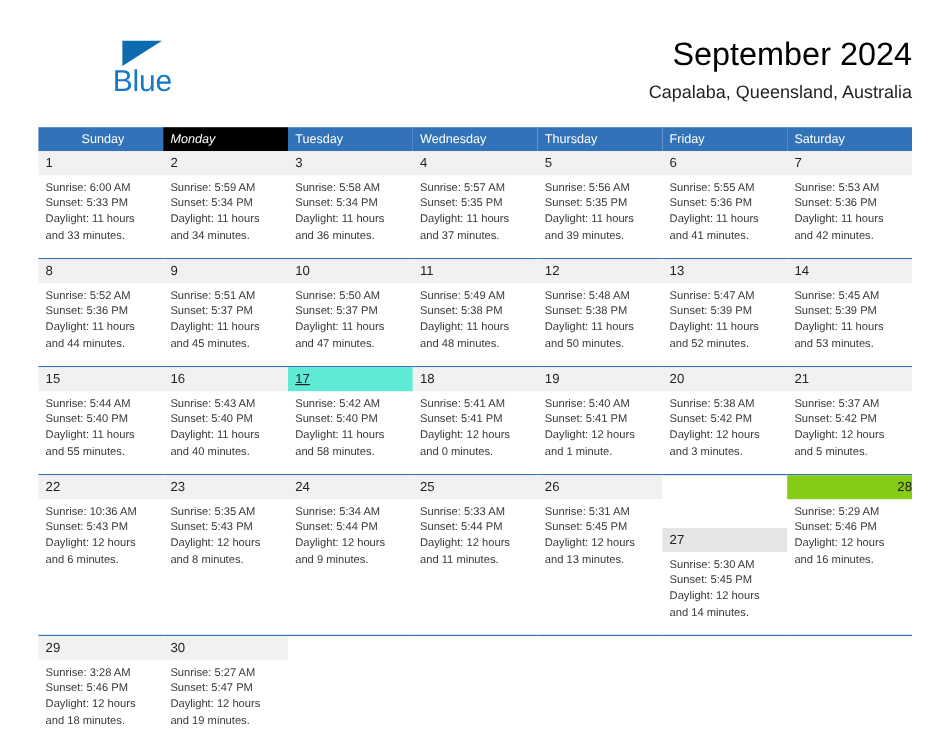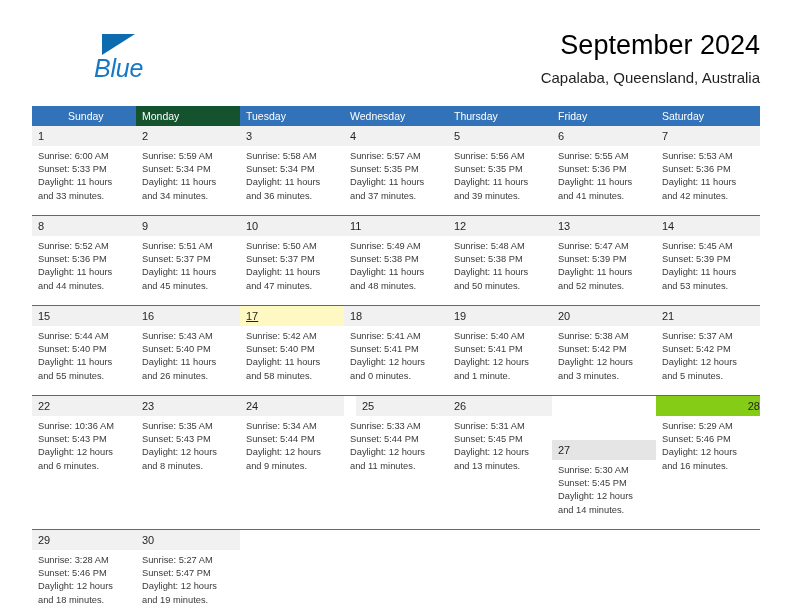--- a/index.html
+++ b/index.html
@@ -56,21 +56,20 @@
     border-bottom: 21px solid transparent;
   }
   .logo-blue {
     position: absolute;
     left: 62px;
     top: 26px;
     font-size: 25px;
     letter-spacing: -0.2px;
     color: #1878c4;
     line-height: 28px;
-    font-style: italic;
   }
 
   .title-wrap {
     position: absolute;
     right: 0;
     top: 0;
     text-align: right;
   }
   .cal-title {
     font-size: 27px;
@@ -164,21 +163,21 @@
       <div class="cal-title">September 2024</div>
       <div class="cal-subtitle">Capalaba, Queensland, Australia</div>
     </div>
 
   </div>
 
   <table class="calendar">
     <thead>
       <tr>
         <th style="background: rgb(50, 114, 184); color: rgb(255, 255, 255); padding-left: 36px;">Sunday</th>
-        <th style="background: #14532d; color: rgb(255, 255, 255);">Monday</th>
+        <th style="background: #000000; color: rgb(255, 255, 255); font-style: italic;">Monday</th>
         <th style="background: rgb(50, 114, 184); color: rgb(255, 255, 255);">Tuesday</th>
         <th style="background: rgb(50, 114, 184); color: rgb(255, 255, 255);">Wednesday</th>
         <th style="background: rgb(50, 114, 184); color: rgb(255, 255, 255);">Thursday</th>
         <th style="background: rgb(50, 114, 184); color: rgb(255, 255, 255);">Friday</th>
         <th style="background: rgb(50, 114, 184); color: rgb(255, 255, 255);">Saturday</th>
       </tr>
     </thead>
     <tbody>
         <tr class="week-row first">
           <td>
@@ -350,27 +349,27 @@
               </div>
             </div>
           </td>
           <td style="border-top-color: rgb(50, 114, 184);">
             <div class="daycell filled">
               <div class="daynum" style="background: rgb(241, 241, 241);">16</div>
               <div class="details">
                 <div>Sunrise: 5:43 AM</div>
                 <div>Sunset: 5:40 PM</div>
                 <div>Daylight: 11 hours</div>
-                <div>and 26 minutes.</div>
-              </div>
-            </div>
-          </td>
-          <td style="border-top-color: rgb(50, 114, 184);">
-            <div class="daycell filled">
-              <div class="daynum" style="background: #fef9c3; text-decoration: underline;">17</div>
+                <div>and 40 minutes.</div>
+              </div>
+            </div>
+          </td>
+          <td style="border-top-color: rgb(50, 114, 184);">
+            <div class="daycell filled">
+              <div class="daynum" style="background: #5eead4; text-decoration: underline;">17</div>
               <div class="details">
                 <div>Sunrise: 5:42 AM</div>
                 <div>Sunset: 5:40 PM</div>
                 <div>Daylight: 11 hours</div>
                 <div>and 58 minutes.</div>
               </div>
             </div>
           </td>
           <td style="border-top-color: rgb(50, 114, 184);">
             <div class="daycell filled">
@@ -446,21 +445,21 @@
               <div class="details">
                 <div>Sunrise: 5:34 AM</div>
                 <div>Sunset: 5:44 PM</div>
                 <div>Daylight: 12 hours</div>
                 <div>and 9 minutes.</div>
               </div>
             </div>
           </td>
           <td style="border-top-color: rgb(50, 114, 184);">
             <div class="daycell filled">
-              <div class="daynum" style="background: rgb(241, 241, 241); margin-left: 12px;">25</div>
+              <div class="daynum" style="background: rgb(241, 241, 241);">25</div>
               <div class="details">
                 <div>Sunrise: 5:33 AM</div>
                 <div>Sunset: 5:44 PM</div>
                 <div>Daylight: 12 hours</div>
                 <div>and 11 minutes.</div>
               </div>
             </div>
           </td>
           <td style="border-top-color: rgb(50, 114, 184);">
             <div class="daycell filled">

